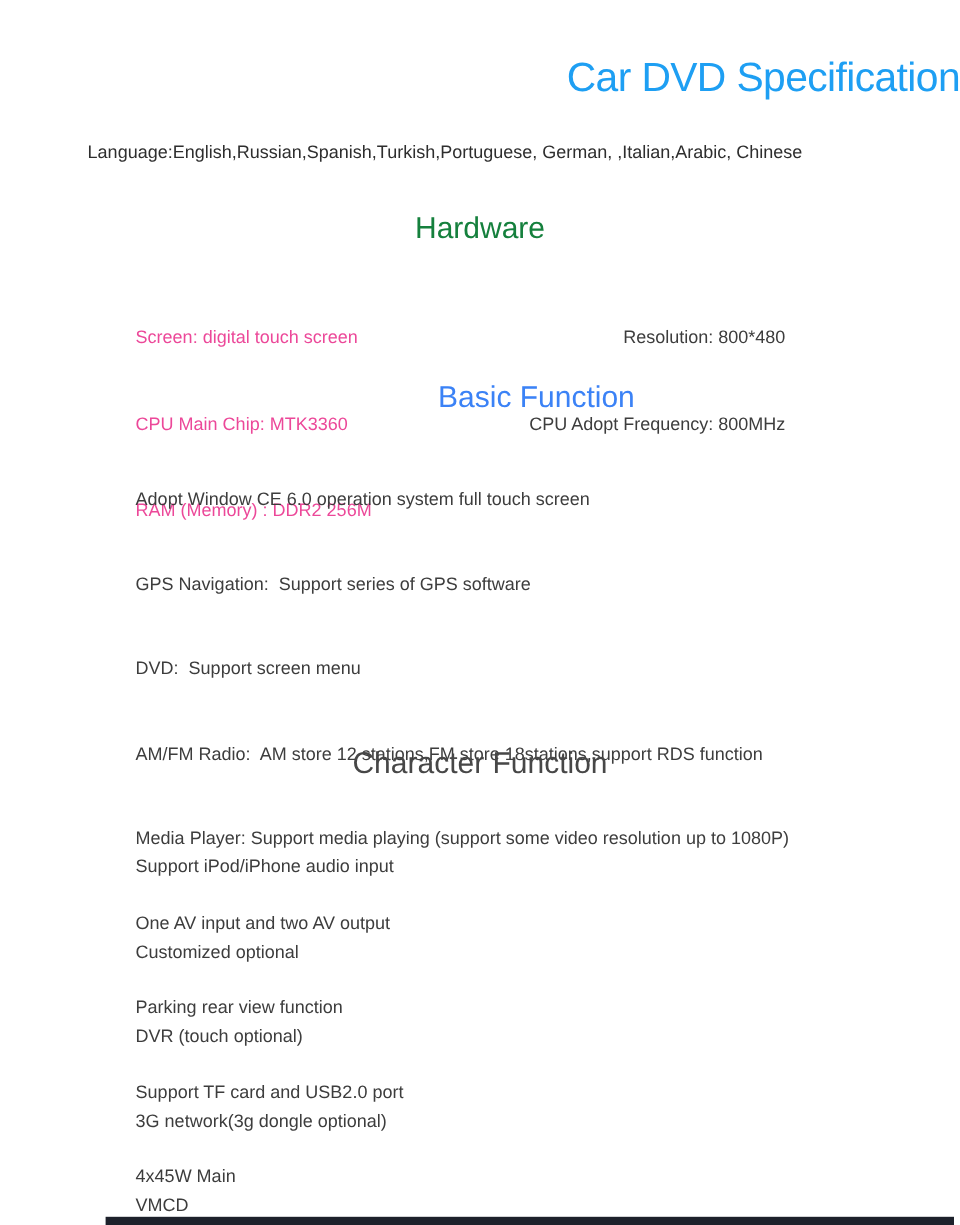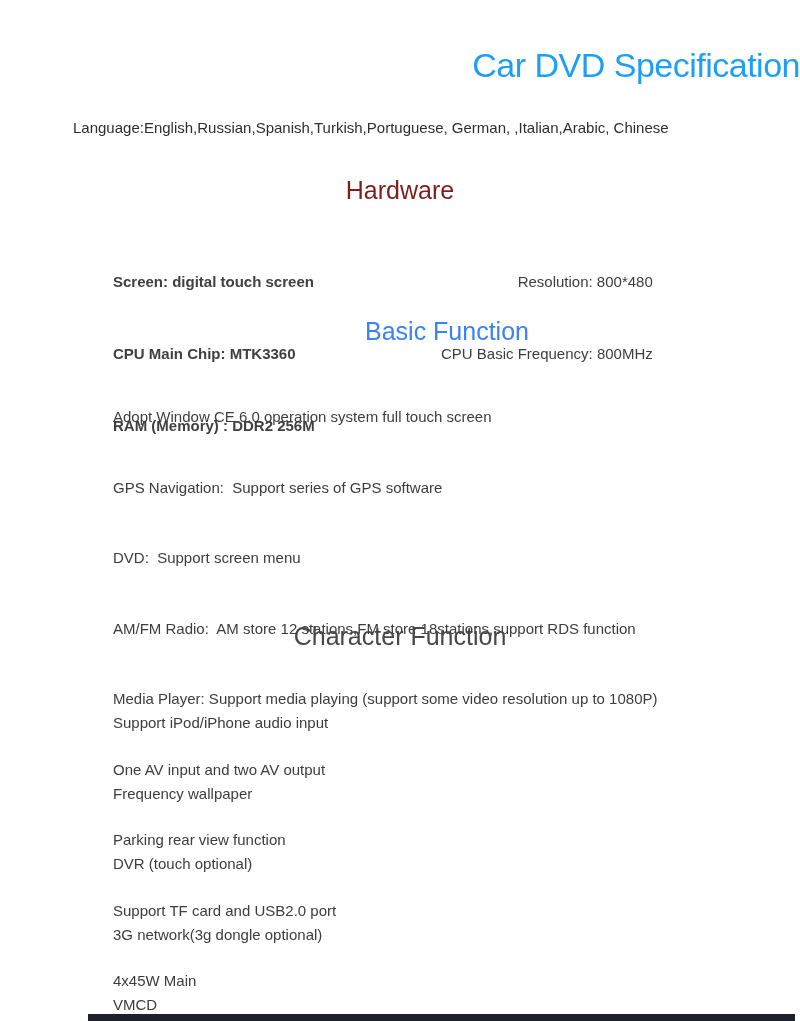--- a/index.html
+++ b/index.html
@@ -72,31 +72,31 @@
 </style>
 </head>
 <body>
 
 <div class="page">
 
   <h1 class="title" style="color: rgb(30, 159, 243);">Car DVD Specification</h1>
 
   <div class="language-line" style="color: rgb(46, 46, 46);">Language:English,Russian,Spanish,Turkish,Portuguese, German, ,Italian,Arabic, Chinese</div>
 
-  <h2 class="section-heading heading-hardware" style="color: #7f1d1d;">Hardware</h2>
+  <h2 class="section-heading heading-hardware" style="color: #15803d;">Hardware</h2>
 
-  <div class="hw-col hw-left" style="color: #404040; font-weight: bold;">
+  <div class="hw-col hw-left" style="color: #ec4899;">
     <div>Screen: digital touch screen</div>
     <div>CPU Main Chip: MTK3360</div>
     <div>RAM (Memory) : DDR2 256M</div>
   </div>
 
   <div class="hw-col hw-right" style="color: rgb(61, 61, 61); text-align: right;">
     <div>Resolution: 800*480</div>
-    <div>CPU Basic Frequency: 800MHz</div>
+    <div>CPU Adopt Frequency: 800MHz</div>
   </div>
 
   <h2 class="section-heading heading-basic" style="color: #3b82f6; margin-left: 47px;">Basic Function</h2>
 
   <div class="item-list list-basic" style="color: rgb(61, 61, 61);">
     <div>Adopt Window CE 6.0 operation system full touch screen</div>
     <div>GPS Navigation:  Support series of GPS software</div>
     <div>DVD:  Support screen menu</div>
     <div>AM/FM Radio:  AM store 12 stations,FM store 18stations,support RDS function</div>
     <div>Media Player: Support media playing (support some video resolution up to 1080P)</div>
@@ -104,21 +104,21 @@
     <div>Parking rear view function</div>
     <div>Support TF card and USB2.0 port</div>
     <div>4x45W Main</div>
     
   </div>
 
   <h2 class="section-heading heading-character" style="color: rgb(71, 71, 71);">Character Function</h2>
 
   <div class="item-list list-character" style="color: rgb(61, 61, 61);">
     <div>Support iPod/iPhone audio input</div>
-    <div>Frequency wallpaper</div>
+    <div>Customized optional</div>
     <div>DVR (touch optional)</div>
     <div>3G network(3g dongle optional)</div>
     <div>VMCD</div>
     
     
     
     
     
     
     

